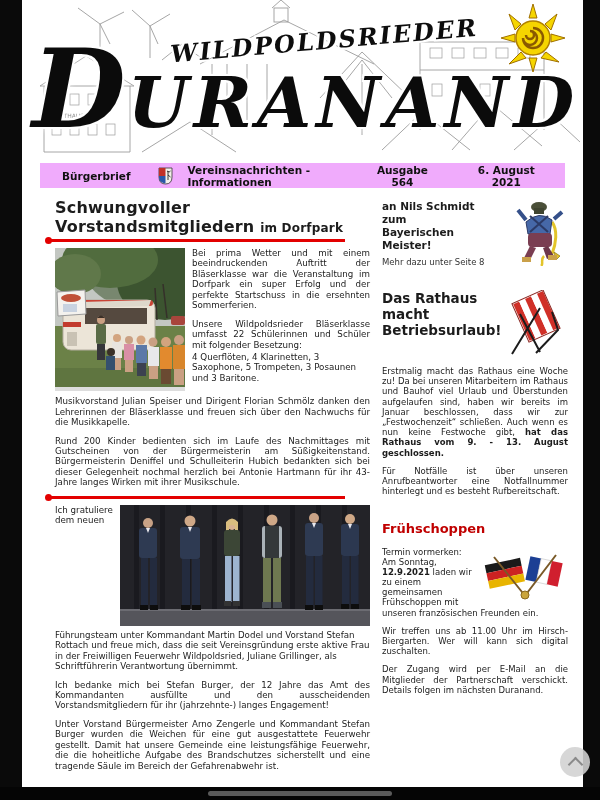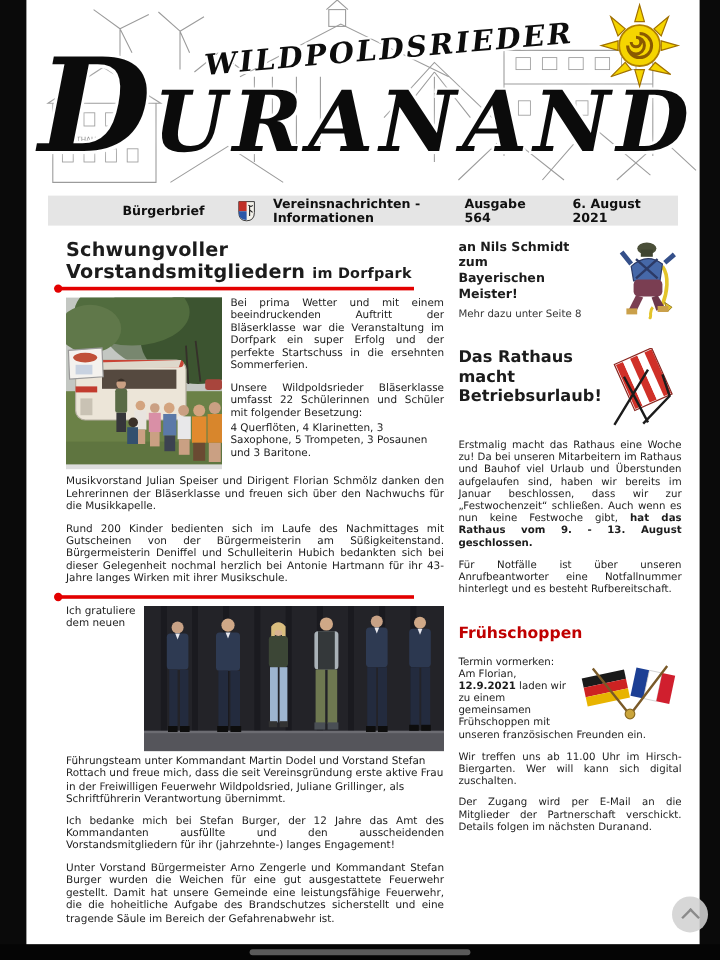--- a/index.html
+++ b/index.html
@@ -14,26 +14,26 @@
           font-family:"DejaVu Serif",serif;font-style:italic;font-weight:bold;font-size:24px;
           letter-spacing:2px;color:#0d0d0d;
           text-shadow:2px 2px 0 #fff,-2px -2px 0 #fff,2px -2px 0 #fff,-2px 2px 0 #fff,0 0 6px #fff;}
   .mast-title{position:absolute;left:10px;top:38px;width:545px;line-height:.95;
           font-family:"DejaVu Serif",serif;font-style:italic;font-weight:bold;font-size:70px;
           letter-spacing:5px;color:#0b0b0b;white-space:nowrap;
           text-shadow:2px 2px 0 #fff,-2px -2px 0 #fff,2px -2px 0 #fff,-2px 2px 0 #fff,0 0 8px #fff;}
   .mast-title::first-letter{font-size:108px;letter-spacing:2px;}
   .sun{position:absolute;right:14px;top:2px;}
   
-  .infobar{margin:3px 18px 0 18px;height:25px;background:#e5e5e5;display:flex;align-items:center;
-           font-weight:bold;font-size:10.5px;color:#111;padding-left:40px;}
+  .infobar{margin:3px 18px 0 18px;height:25px;background:#f0abfc;display:flex;align-items:center;
+           font-weight:bold;font-size:10.5px;color:#111;}
   .infobar .crest{margin:0 14px 0 28px;display:flex;align-items:center;}
   .ib-left{margin-left:22px;}
-  .ib-issue{margin-left:auto;}
-  .ib-date{margin-left:32px;margin-right:20px;}
+  .ib-issue{margin-left:auto;text-align:center;}
+  .ib-date{margin-left:32px;margin-right:20px;text-align:center;}
   
   .cols{display:flex;margin:10px 15px 0 33px;}
   .lcol{width:315px;flex:0 0 315px;}
   .rcol{flex:1;margin-left:10px;padding-left:2px;}
   .p{font-size:8.7px;line-height:1.2;text-align:justify;margin:0 0 8px 0;}
   .rcol .p{font-size:8.5px;}
   .b{font-weight:bold;}
   .h1{font-size:16px;font-weight:bold;letter-spacing:.2px;}
   .h1 .suffix{font-size:12px;}
   .redrule{position:relative;height:3px;background:#E30000;margin:3px 0 6px -8px;width:298px;}
@@ -359,21 +359,21 @@
                 </g>
                 <g transform="rotate(12 62 16)">
                   <rect x="48" y="6" width="11" height="24" fill="#1c3f94"></rect>
                   <rect x="59" y="6" width="11" height="24" fill="#ffffff" stroke="#bbb" stroke-width="0.5"></rect>
                   <rect x="70" y="6" width="11" height="24" fill="#d01f2e"></rect>
                 </g>
                 <path d="M14 4 L46 44 M76 2 L44 44" stroke="#7a5a28" stroke-width="2"></path>
                 <circle cx="45" cy="42" r="4" fill="#caa53c" stroke="#8a6a20"></circle>
               </svg>
             </span>
-            <span>Termin vormerken: Am Florian, </span><span class="b">12.9.2021</span><span> laden wir zu einem gemeinsamen Frühschoppen mit unseren französischen Freunden ein.</span>
+            <span>Termin vormerken: Am Sonntag, </span><span class="b">12.9.2021</span><span> laden wir zu einem gemeinsamen Frühschoppen mit unseren französischen Freunden ein.</span>
             <span class="clear" style="display:block;"></span>
           </div>
           <div class="p">Wir treffen uns ab 11.00 Uhr im Hirsch-Biergarten. Wer will kann sich digital zuschalten.</div>
           <div class="p">Der Zugang wird per E-Mail an die Mitglieder der Partnerschaft verschickt. Details folgen im nächsten Duranand.</div>
         </div>
       </div>
     </div>
   </div>
 
   <div class="scrolltop">

